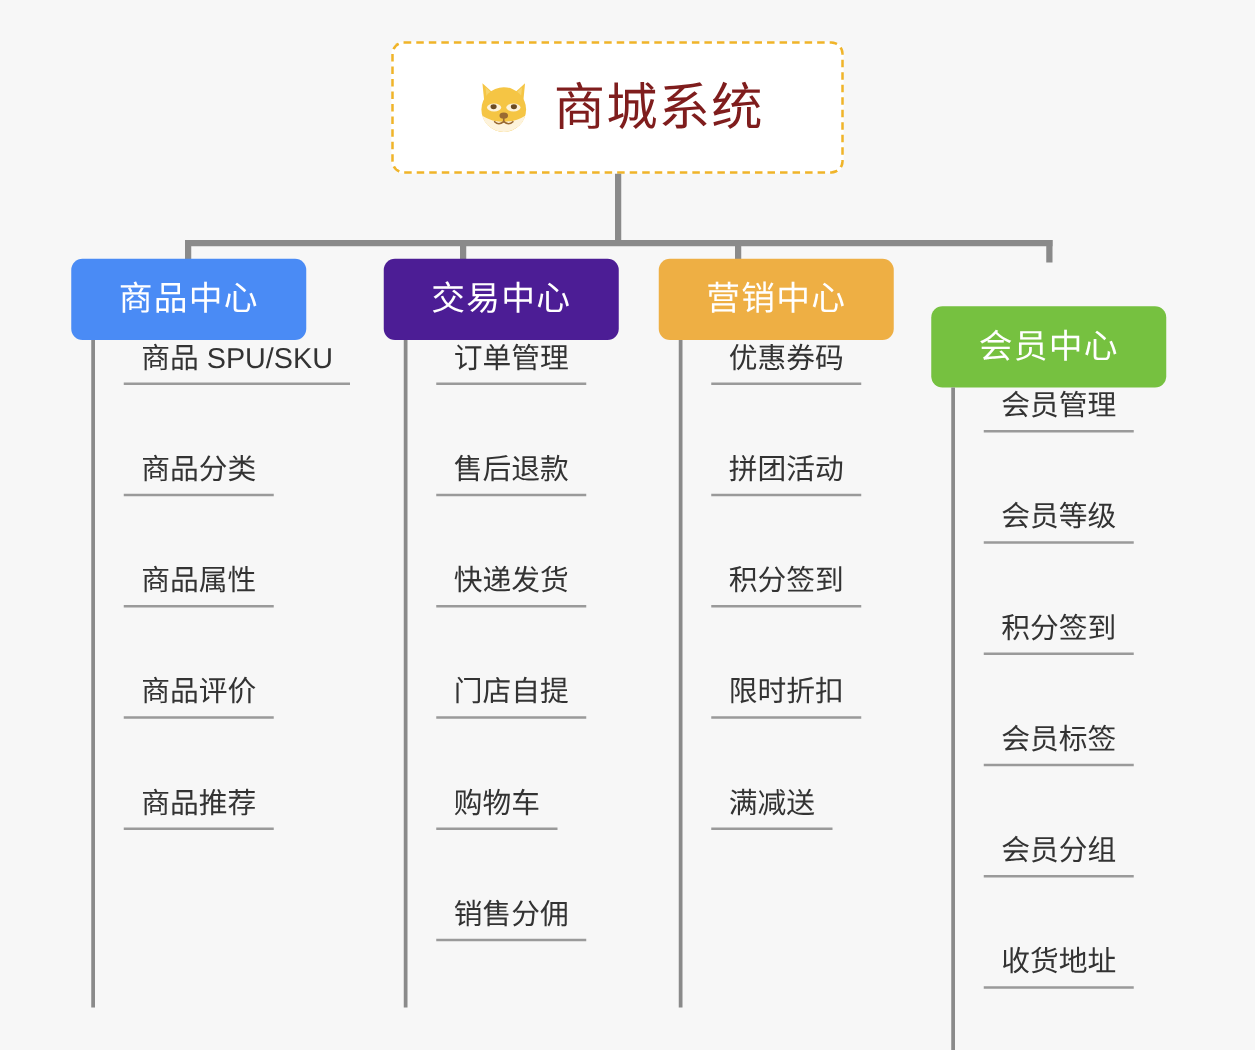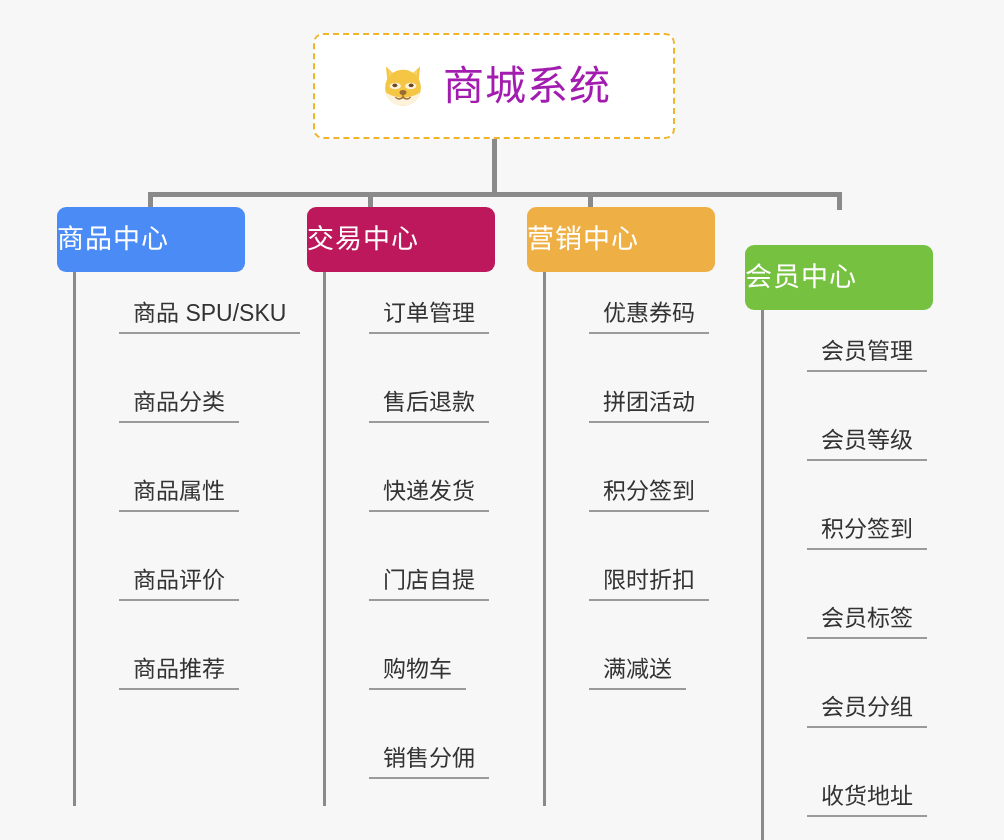--- a/index.html
+++ b/index.html
@@ -39,21 +39,21 @@
   }
   .root-emoji {
     width: 52px;
     height: 52px;
     flex: 0 0 auto;
     display: block;
   }
   .root-title {
     font-size: 41px;
     line-height: 1;
-    color: #a21caf;
+    color: #7f1d1d;
     letter-spacing: 1px;
     white-space: nowrap;
   }
 
   
   .conn {
     position: absolute;
     background: #8a8a8a;
   }
   .conn-v-root {
@@ -81,20 +81,21 @@
     width: 188px;
   }
 
   .cat-box {
     position: relative;
     width: 188px;
     height: 65px;
     border-radius: 9px;
     display: flex;
     align-items: center;
+    justify-content: center;
     box-sizing: border-box;
   }
   .cat-label {
     font-size: 27px;
     line-height: 1;
     color: #ffffff;
     letter-spacing: 1px;
     white-space: nowrap;
   }
 
@@ -110,22 +111,22 @@
   .leaf-list {
     position: absolute;
     left: 16px;
     top: 65px;
     width: 260px;
   }
   .leaf {
     position: relative;
     height: 89px;
     display: flex;
-    align-items: center;
-    padding-left: 46px;
+    align-items: flex-start;
+    padding-left: 26px;
     box-sizing: border-box;
   }
   .leaf-inner {
     display: inline-block;
     padding: 0 14px 5px 14px;
     border-bottom: 2px solid #9a9a9a;
     white-space: nowrap;
   }
   .leaf-label {
     font-size: 23px;
@@ -184,21 +185,21 @@
       <div class="leaf">
           <span class="leaf-inner"><span class="leaf-label">商品评价</span></span>
         </div>
       <div class="leaf">
           <span class="leaf-inner"><span class="leaf-label">商品推荐</span></span>
         </div>
     </div>
   </div>
 
   <div class="column" style="left:307px;">
-    <div class="cat-box" style="background:#be185d;">
+    <div class="cat-box" style="background:#4c1d95;">
       <span class="cat-label">交易中心</span>
     </div>
     <div class="trunk" style="height:534px;"></div>
     <div class="leaf-list">
       <div class="leaf">
           <span class="leaf-inner"><span class="leaf-label">订单管理</span></span>
         </div>
       <div class="leaf">
           <span class="leaf-inner"><span class="leaf-label">售后退款</span></span>
         </div>

